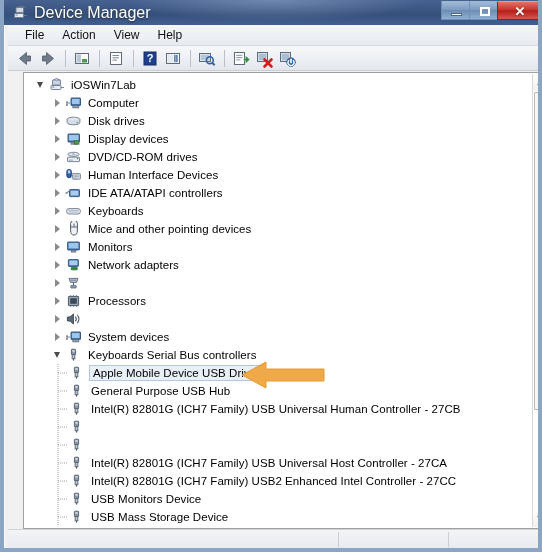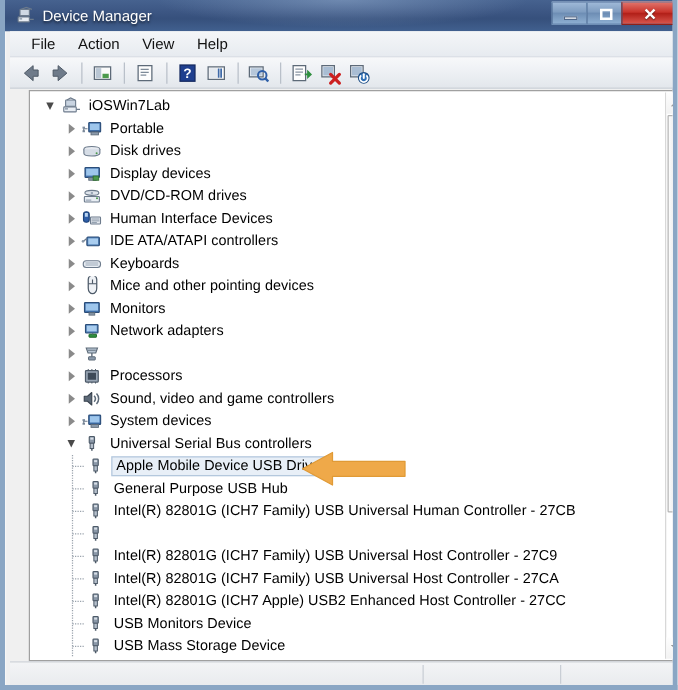--- a/index.html
+++ b/index.html
@@ -57,21 +57,21 @@
   #title-left {
     position: absolute;
     left: 8px; top: 0;
     height: 25px;
     display: flex;
     align-items: center;
     gap: 6px;
   }
   #title-text {
     color: #ffffff;
-    font-size: 12px;
+    font-size: 16px;
     text-shadow: 0 1px 2px rgba(0,0,0,0.55);
     white-space: nowrap;
   }
   .app-icon {
     width: 16px; height: 15px;
     position: relative;
     flex: 0 0 auto;
   }
 
   
@@ -482,21 +482,21 @@
           <span class="expander closed"></span>
           <span class="row-icon"><svg width="17" height="16" viewBox="0 0 17 16">
               <rect x="6" y="3" width="9.5" height="7.5" rx="0.6" fill="#3f6ea8" stroke="#2b4d79" stroke-width="0.9"></rect>
               <rect x="6.9" y="3.9" width="7.7" height="5.1" fill="#9ec6ec"></rect>
               <rect x="7.8" y="10.6" width="6" height="2.3" fill="#8b9aab" stroke="#5d6a78" stroke-width="0.7"></rect>
               <line x1="1.5" y1="8" x2="5" y2="8" stroke="#6d7b8c" stroke-width="0.9"></line>
               <rect x="1" y="6.3" width="2" height="1.6" fill="#7f8d9e"></rect>
               <rect x="1" y="9.2" width="2" height="1.6" fill="#7f8d9e"></rect>
               <line x1="2" y1="8" x2="2" y2="10" stroke="#6d7b8c" stroke-width="0.8"></line>
             </svg></span>
-          <span class="row-label">Portable</span>
+          <span class="row-label">Computer</span>
         </div>
         <div class="row">
           <span style="width: 27px; flex: 0 0 auto; height: 18px; position: relative;"></span>
           <span class="expander closed"></span>
           <span class="row-icon"><svg width="17" height="16" viewBox="0 0 17 16">
               <ellipse cx="8.5" cy="6.4" rx="6.4" ry="2.2" fill="#e6eaf0" stroke="#6d7b8c" stroke-width="0.9"></ellipse>
               <path d="M2.1 6.4 L2.1 9.6 A6.4 2.2 0 0 0 14.9 9.6 L14.9 6.4" fill="#d6dde6" stroke="#6d7b8c" stroke-width="0.9"></path>
               <circle cx="12.3" cy="9.5" r="0.8" fill="#4c9a4c"></circle>
             </svg></span>
           <span class="row-label">Disk drives</span>
@@ -617,21 +617,20 @@
           <span class="row-label">Processors</span>
         </div>
         <div class="row">
           <span style="width: 27px; flex: 0 0 auto; height: 18px; position: relative;"></span>
           <span class="expander closed"></span>
           <span class="row-icon"><svg width="17" height="16" viewBox="0 0 17 16">
               <path d="M2.4 6 L5 6 L8.4 3 L8.4 13 L5 10 L2.4 10 Z" fill="#5d6a78" stroke="#39434f" stroke-width="0.9" stroke-linejoin="round"></path>
               <path d="M10.3 5.6 A3.6 3.6 0 0 1 10.3 10.4" fill="none" stroke="#5d6a78" stroke-width="1.2"></path>
               <path d="M12.2 3.8 A6 6 0 0 1 12.2 12.2" fill="none" stroke="#5d6a78" stroke-width="1.2"></path>
             </svg></span>
-          <span class="row-label">Sound, video and game controllers</span>
         </div>
         <div class="row">
           <span style="width: 27px; flex: 0 0 auto; height: 18px; position: relative;"></span>
           <span class="expander closed"></span>
           <span class="row-icon"><svg width="17" height="16" viewBox="0 0 17 16">
               <rect x="6" y="3" width="9.5" height="7.5" rx="0.6" fill="#3f6ea8" stroke="#2b4d79" stroke-width="0.9"></rect>
               <rect x="6.9" y="3.9" width="7.7" height="5.1" fill="#9ec6ec"></rect>
               <rect x="7.8" y="10.6" width="6" height="2.3" fill="#8b9aab" stroke="#5d6a78" stroke-width="0.7"></rect>
               <line x1="1.5" y1="8" x2="5" y2="8" stroke="#6d7b8c" stroke-width="0.9"></line>
               <rect x="1" y="6.3" width="2" height="1.6" fill="#7f8d9e"></rect>
@@ -642,21 +641,21 @@
         </div>
         <div class="row">
           <span style="width: 27px; flex: 0 0 auto; height: 18px; position: relative;"></span>
           <span class="expander open"></span>
           <span class="row-icon"><svg width="17" height="16" viewBox="0 0 17 16">
               <rect x="6.4" y="2.2" width="4.2" height="5.4" rx="0.7" fill="#8b98a8" stroke="#4d5a68" stroke-width="0.9"></rect>
               <rect x="7.3" y="3.1" width="2.4" height="1.6" fill="#d8dee6"></rect>
               <rect x="7.1" y="7.6" width="2.8" height="4.2" fill="#b6c0cc" stroke="#4d5a68" stroke-width="0.8"></rect>
               <line x1="8.5" y1="11.8" x2="8.5" y2="13.6" stroke="#4d5a68" stroke-width="1.2"></line>
             </svg></span>
-          <span class="row-label">Universal Serial Bus controllers</span>
+          <span class="row-label">Keyboards Serial Bus controllers</span>
         </div>
         <div class="row selected">
           <span style="width: 44px; flex: 0 0 auto; height: 18px; position: relative;">
             <span style="position: absolute; right: 0px; top: 0px;"><svg width="14" height="18" viewBox="0 0 14 18">
                 <line x1="4" y1="0" x2="4" y2="18" stroke="#9aa3ad" stroke-width="1" stroke-dasharray="1 1"></line>
                 <line x1="4" y1="9" x2="13" y2="9" stroke="#9aa3ad" stroke-width="1" stroke-dasharray="1 1"></line>
               </svg></span>
           </span>
           <span class="expander none" style="width: 0px;"></span>
           <span class="row-icon"><svg width="17" height="16" viewBox="0 0 17 16">
@@ -721,21 +720,20 @@
                 <line x1="4" y1="9" x2="13" y2="9" stroke="#9aa3ad" stroke-width="1" stroke-dasharray="1 1"></line>
               </svg></span>
           </span>
           <span class="expander none" style="width: 0px;"></span>
           <span class="row-icon"><svg width="17" height="16" viewBox="0 0 17 16">
               <rect x="6.4" y="2.2" width="4.2" height="5.4" rx="0.7" fill="#8b98a8" stroke="#4d5a68" stroke-width="0.9"></rect>
               <rect x="7.3" y="3.1" width="2.4" height="1.6" fill="#d8dee6"></rect>
               <rect x="7.1" y="7.6" width="2.8" height="4.2" fill="#b6c0cc" stroke="#4d5a68" stroke-width="0.8"></rect>
               <line x1="8.5" y1="11.8" x2="8.5" y2="13.6" stroke="#4d5a68" stroke-width="1.2"></line>
             </svg></span>
-          <span class="row-label">Intel(R) 82801G (ICH7 Family) USB Universal Host Controller - 27C9</span>
         </div>
         <div class="row">
           <span style="width: 44px; flex: 0 0 auto; height: 18px; position: relative;">
             <span style="position: absolute; right: 0px; top: 0px;"><svg width="14" height="18" viewBox="0 0 14 18">
                 <line x1="4" y1="0" x2="4" y2="18" stroke="#9aa3ad" stroke-width="1" stroke-dasharray="1 1"></line>
                 <line x1="4" y1="9" x2="13" y2="9" stroke="#9aa3ad" stroke-width="1" stroke-dasharray="1 1"></line>
               </svg></span>
           </span>
           <span class="expander none" style="width: 0px;"></span>
           <span class="row-icon"><svg width="17" height="16" viewBox="0 0 17 16">
@@ -753,21 +751,21 @@
                 <line x1="4" y1="9" x2="13" y2="9" stroke="#9aa3ad" stroke-width="1" stroke-dasharray="1 1"></line>
               </svg></span>
           </span>
           <span class="expander none" style="width: 0px;"></span>
           <span class="row-icon"><svg width="17" height="16" viewBox="0 0 17 16">
               <rect x="6.4" y="2.2" width="4.2" height="5.4" rx="0.7" fill="#8b98a8" stroke="#4d5a68" stroke-width="0.9"></rect>
               <rect x="7.3" y="3.1" width="2.4" height="1.6" fill="#d8dee6"></rect>
               <rect x="7.1" y="7.6" width="2.8" height="4.2" fill="#b6c0cc" stroke="#4d5a68" stroke-width="0.8"></rect>
               <line x1="8.5" y1="11.8" x2="8.5" y2="13.6" stroke="#4d5a68" stroke-width="1.2"></line>
             </svg></span>
-          <span class="row-label">Intel(R) 82801G (ICH7 Apple) USB2 Enhanced Host Controller - 27CC</span>
+          <span class="row-label">Intel(R) 82801G (ICH7 Family) USB2 Enhanced Intel Controller - 27CC</span>
         </div>
         <div class="row">
           <span style="width: 44px; flex: 0 0 auto; height: 18px; position: relative;">
             <span style="position: absolute; right: 0px; top: 0px;"><svg width="14" height="18" viewBox="0 0 14 18">
                 <line x1="4" y1="0" x2="4" y2="18" stroke="#9aa3ad" stroke-width="1" stroke-dasharray="1 1"></line>
                 <line x1="4" y1="9" x2="13" y2="9" stroke="#9aa3ad" stroke-width="1" stroke-dasharray="1 1"></line>
               </svg></span>
           </span>
           <span class="expander none" style="width: 0px;"></span>
           <span class="row-icon"><svg width="17" height="16" viewBox="0 0 17 16">

